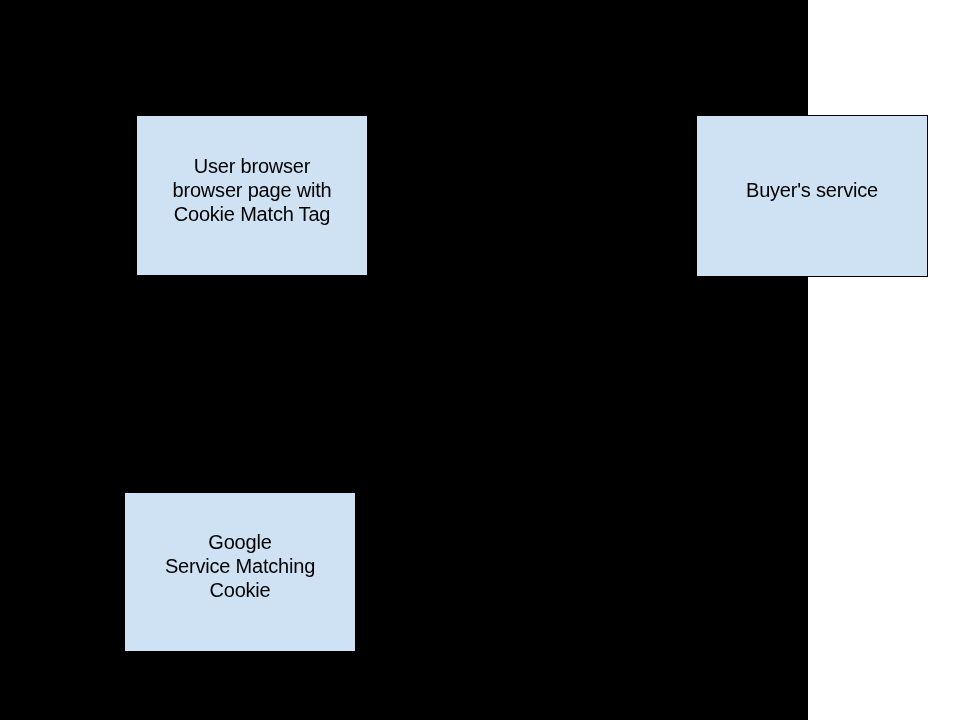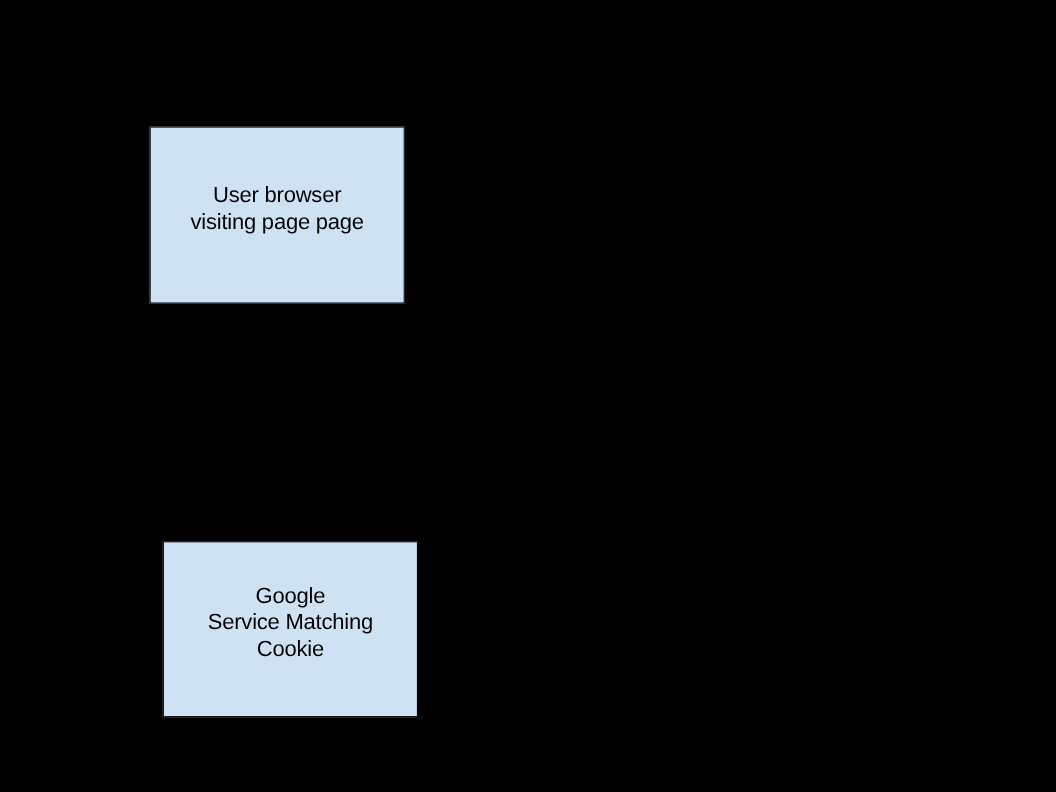--- a/index.html
+++ b/index.html
@@ -7,21 +7,21 @@
     padding: 0;
   }
   body {
     width: 960px;
     height: 720px;
     overflow: hidden;
     font-family: "Liberation Sans", sans-serif;
   }
   .canvas {
     position: relative;
-    width: 960px;
+    width: 808px;
     height: 720px;
     background: var(--canvas-bg, #000000);
   }
   .node {
     position: absolute;
     box-sizing: border-box;
     display: flex;
     align-items: center;
     justify-content: center;
     text-align: center;
@@ -39,41 +39,47 @@
     width: 232px;
     height: 161px;
   }
   .node-buyers-service {
     left: 696px;
     top: 115px;
     width: 232px;
     height: 162px;
   }
   .node-google-cms {
-    left: 148px;
+    left: 124px;
     top: 492px;
     width: 232px;
     height: 160px;
   }
   .node-label {
     width: 100%;
   }
 </style>
 </head>
 <body>
 
 <div class="canvas">
 
   <div class="node node-user-browser">
     <div class="node-label">
       <span>User browser</span><br>
-      <span>visiting page page</span><br>
+      <span>browser page with</span><br>
+      <span>Cookie Match Tag</span>
     </div>
   </div>
 
+  <div class="node node-buyers-service">
+    <div class="node-label">
+      <span>Buyer's service</span>
+    </div>
+  </div>
 
   <div class="node node-google-cms">
     <div class="node-label">
       <span>Google</span><br>
       <span>Service Matching</span><br>
       <span>Cookie</span>
     </div>
   </div>
 
 </div>

